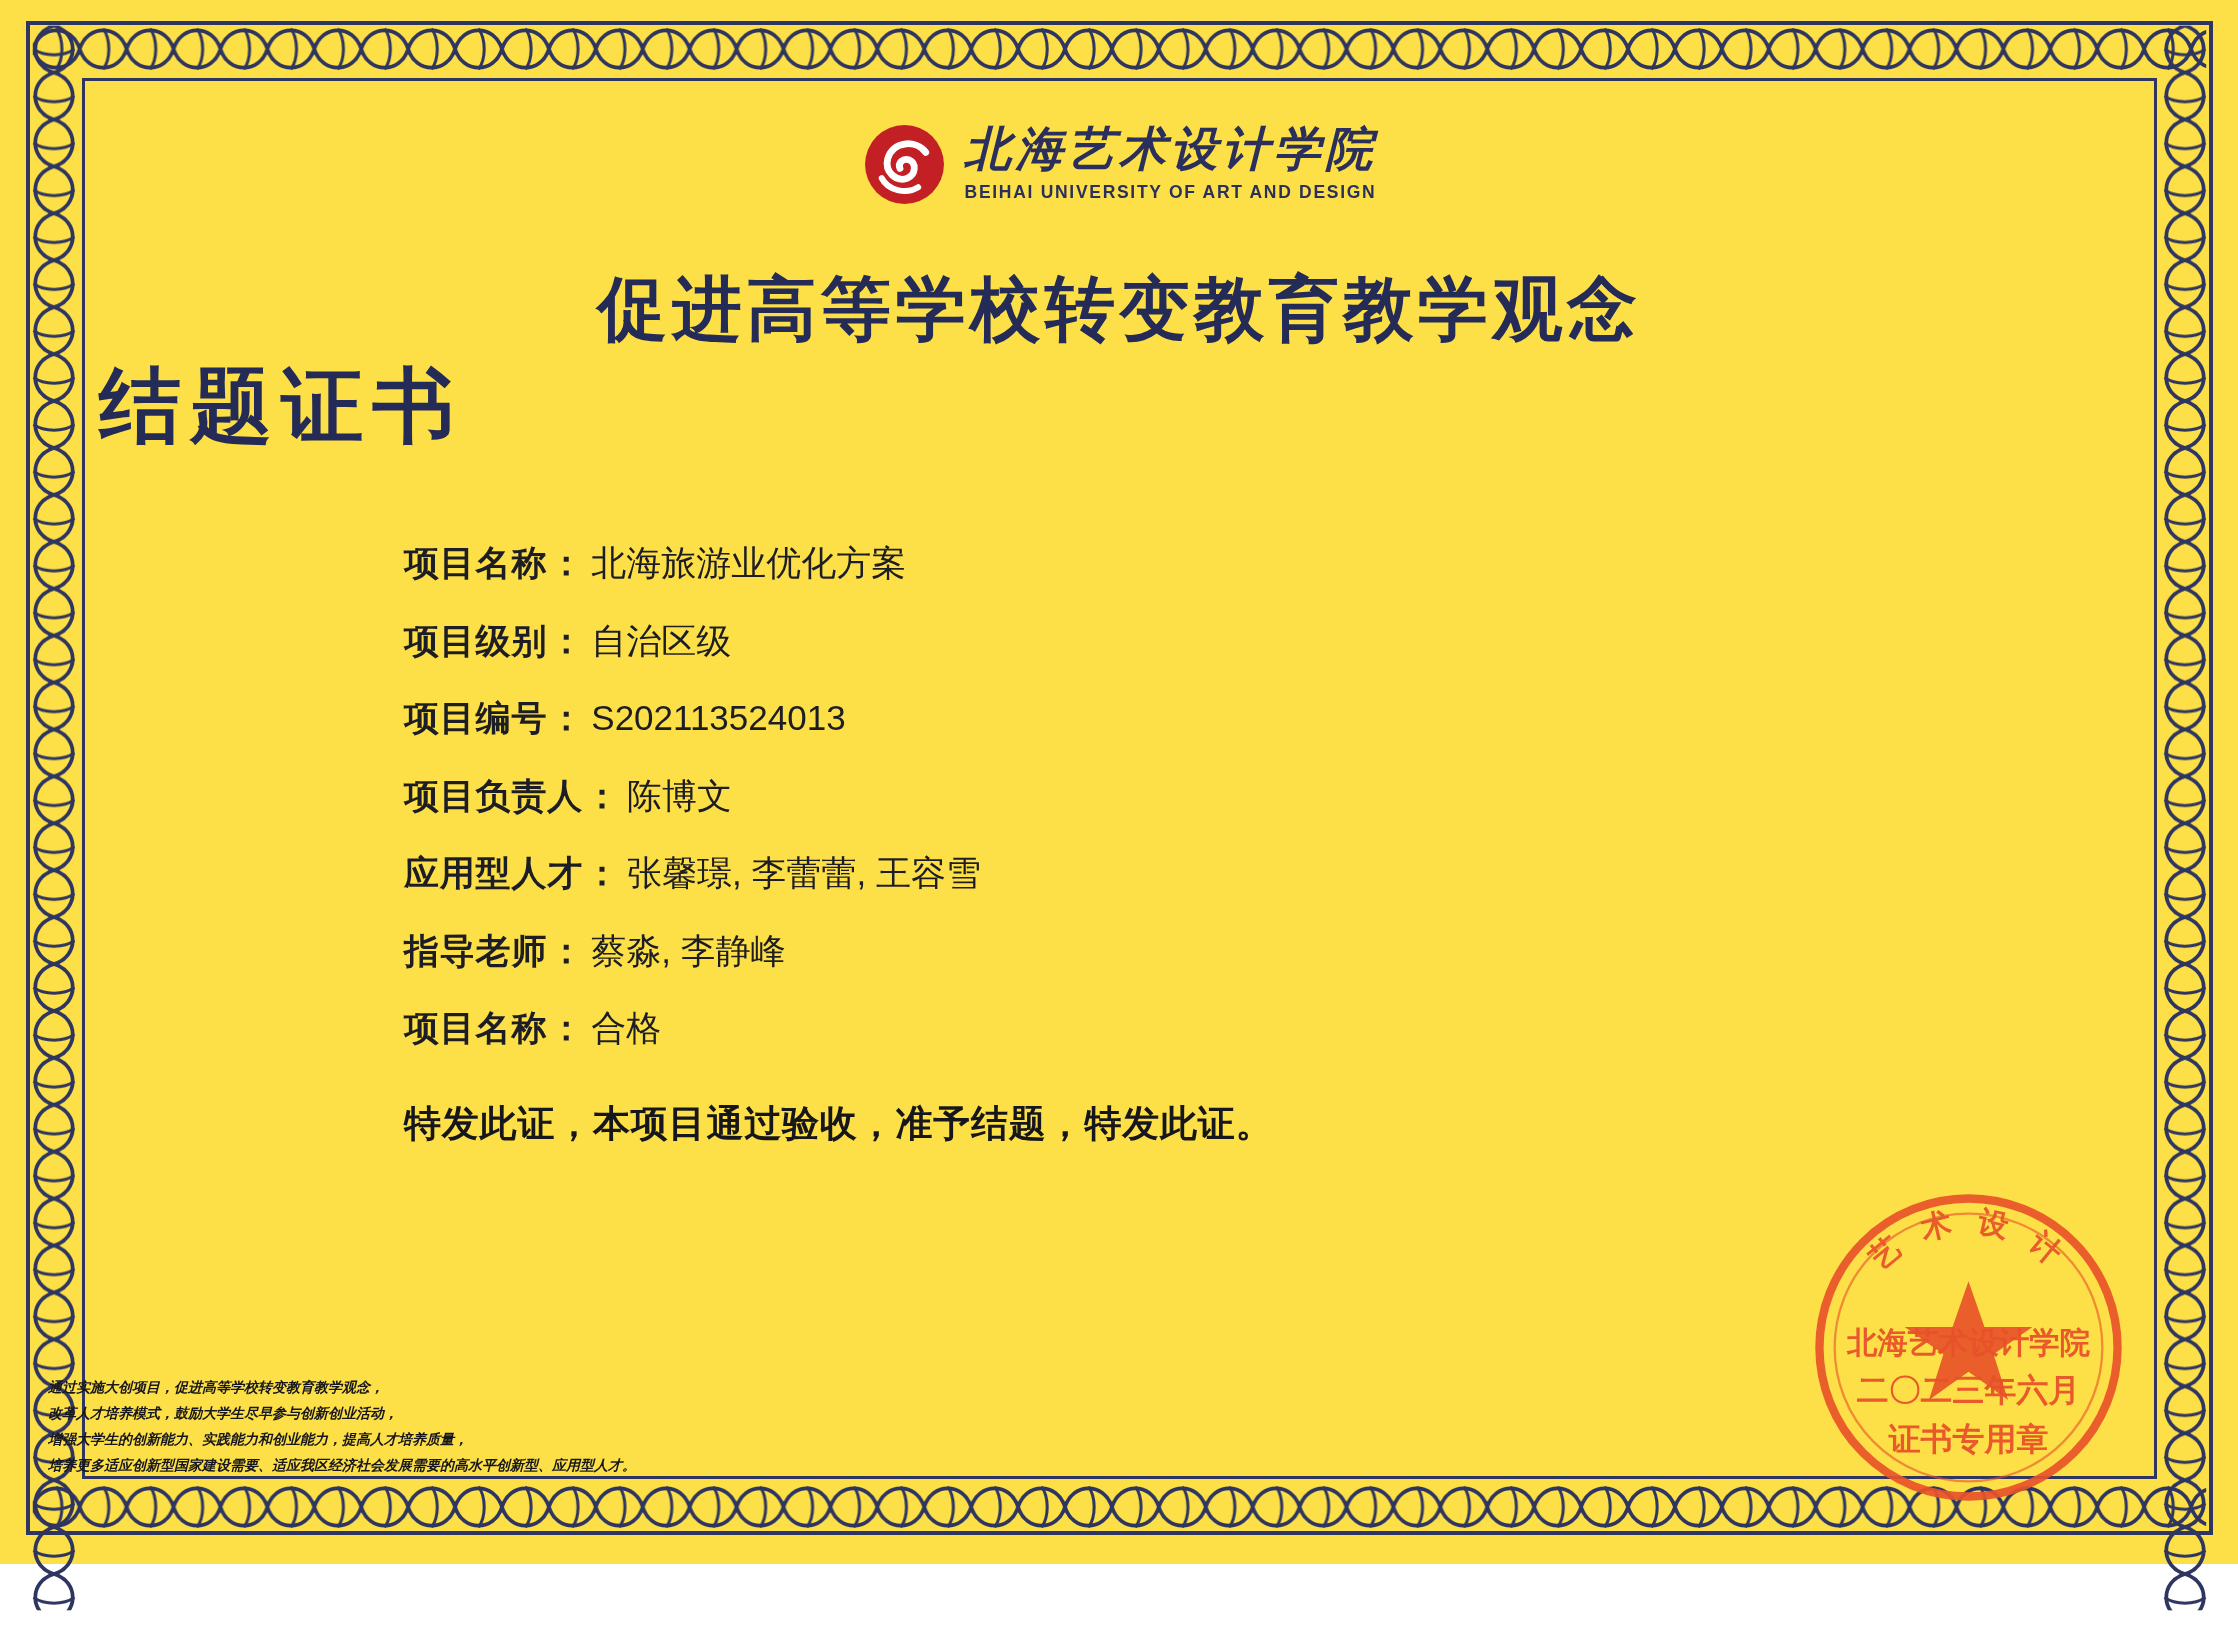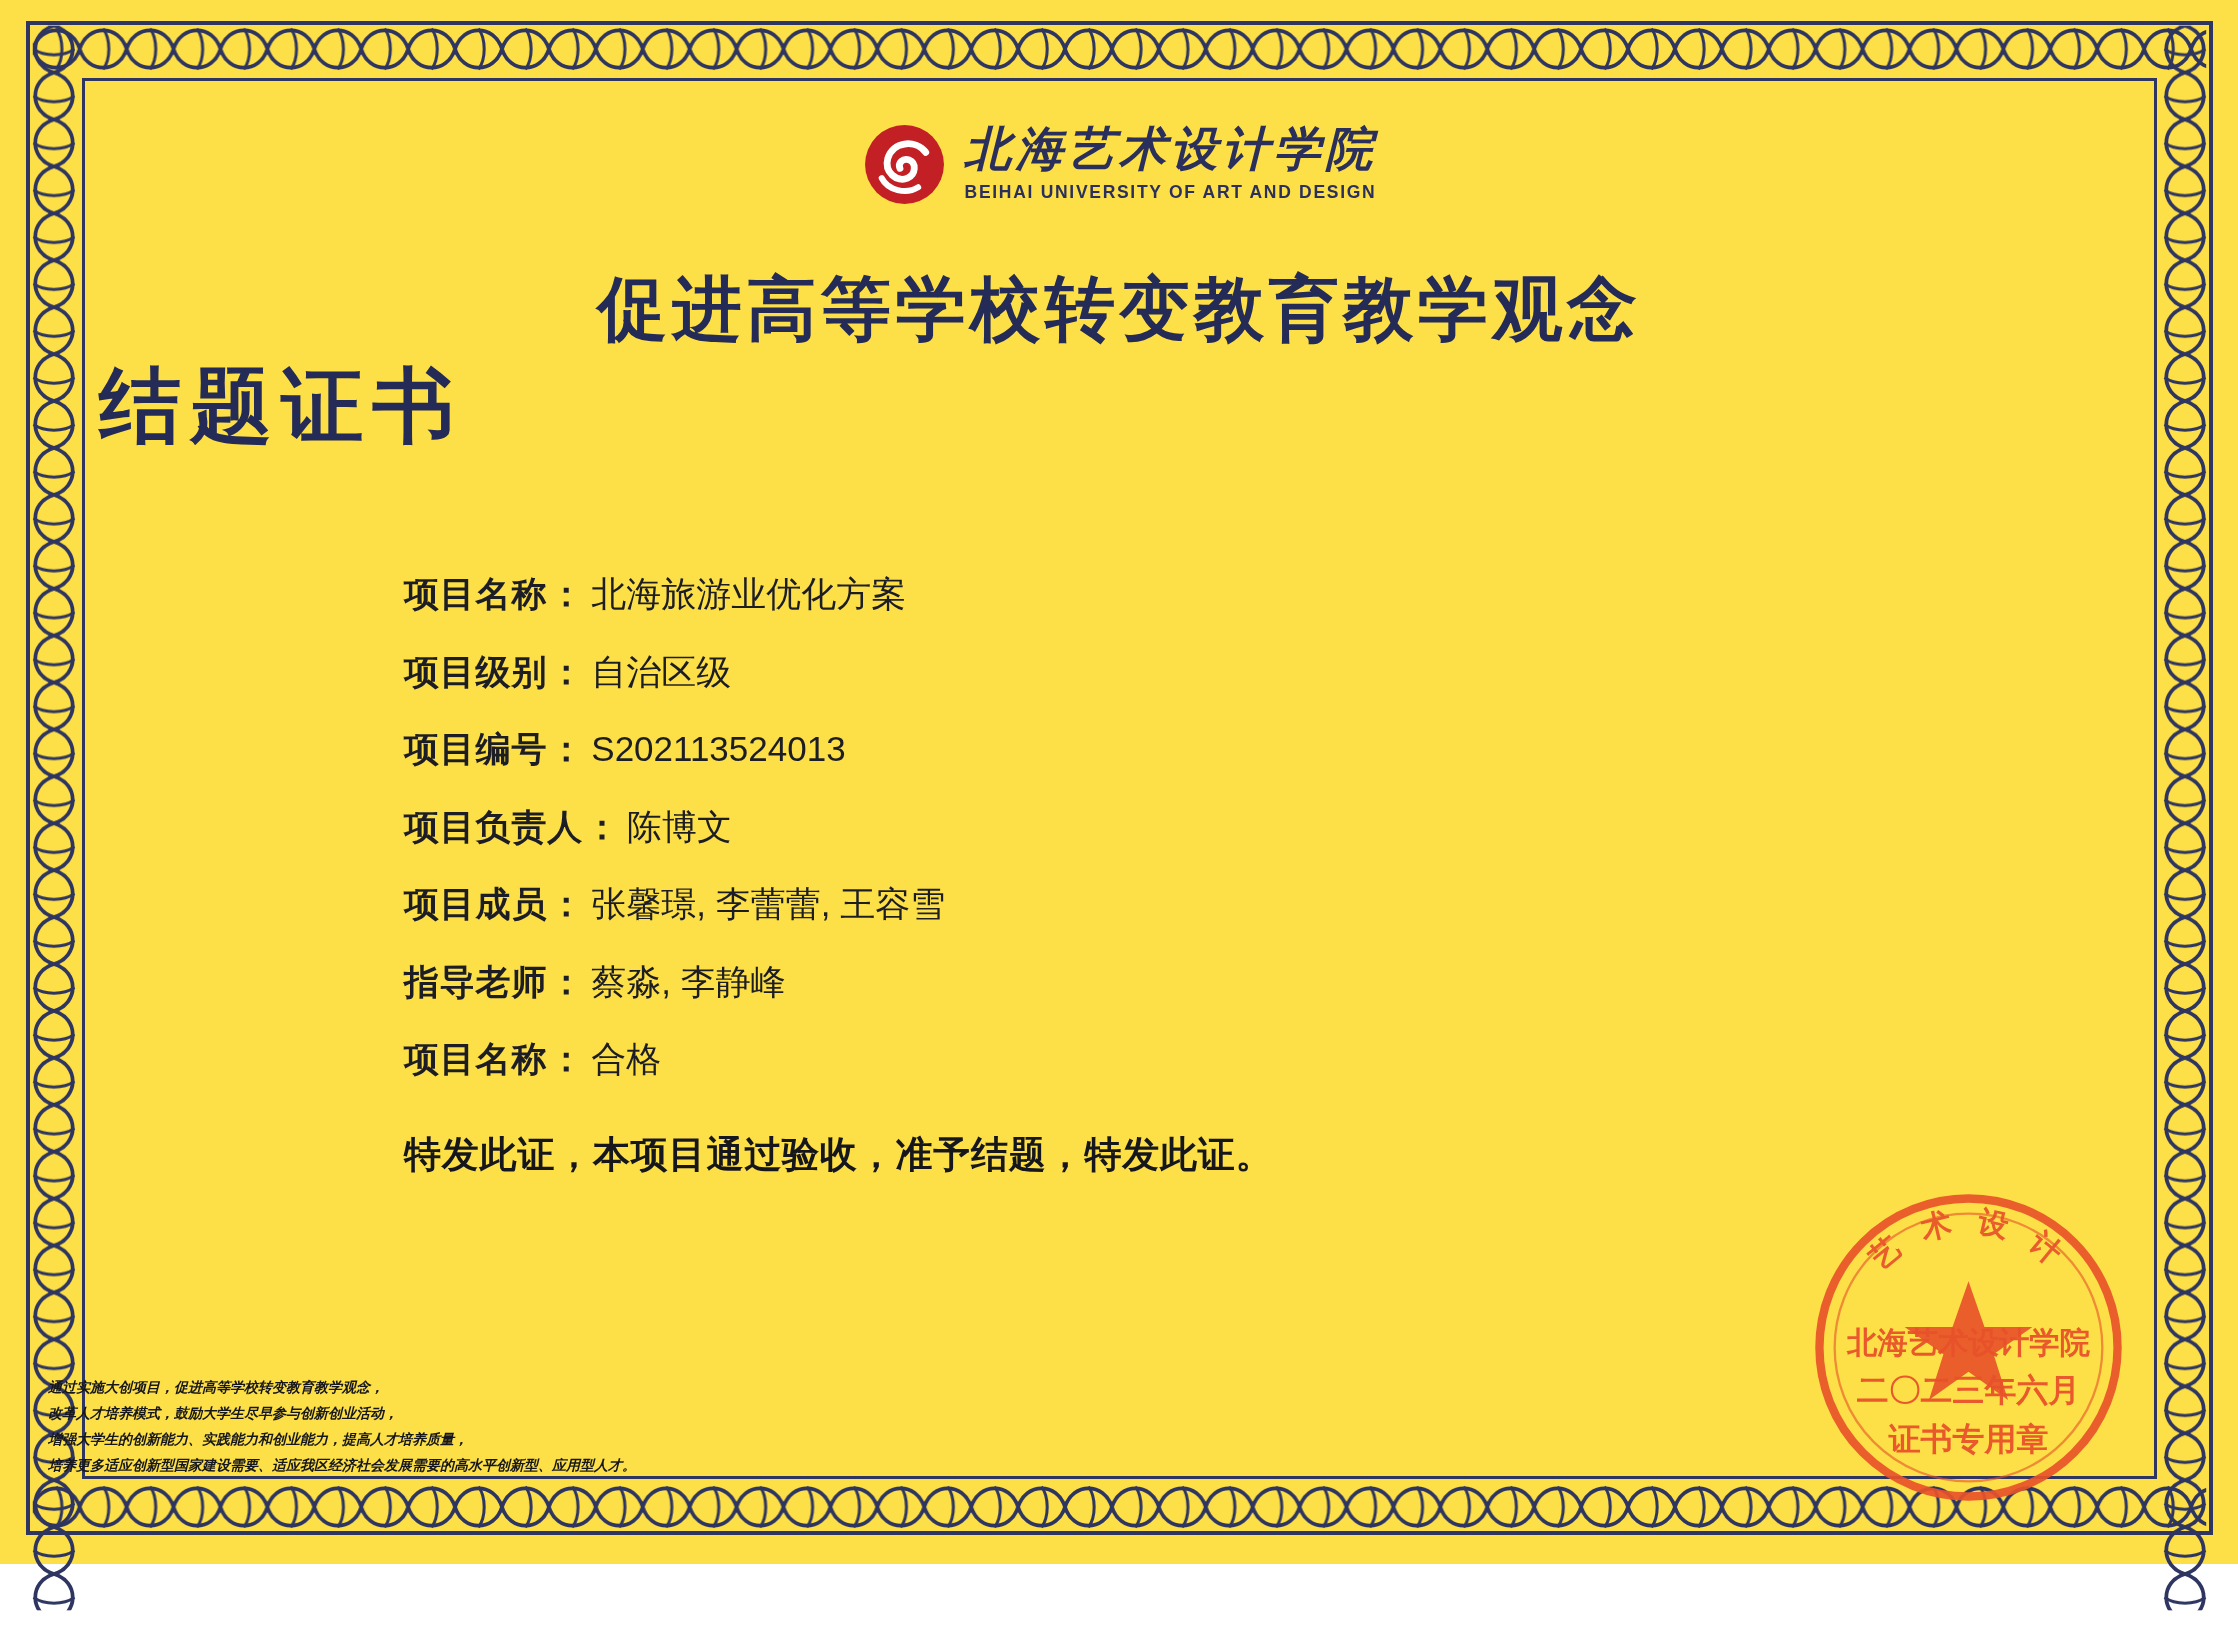--- a/index.html
+++ b/index.html
@@ -119,21 +119,21 @@
     font-size: 82px;
     font-weight: bold;
     color: #252b57;
     letter-spacing: 9.1px;
     line-height: 1.18;
     white-space: nowrap;
   }
 
   
   .fields {
-    margin-top: 116px;
+    margin-top: 85px;
     padding-left: 305px;
   }
   .field-row {
     display: flex;
     align-items: baseline;
     margin-bottom: 30.5px;
     font-size: 35px;
     color: #1d1d25;
     font-family: "Liberation Sans", "DejaVu Sans", sans-serif;
   }
@@ -267,21 +267,21 @@
         <span class="field-label">项目编号</span>
         <span class="field-colon">：</span>
         <span class="field-value">S202113524013</span>
       </div>
       <div class="field-row">
         <span class="field-label">项目负责人</span>
         <span class="field-colon">：</span>
         <span class="field-value">陈博文</span>
       </div>
       <div class="field-row">
-        <span class="field-label">项目成员</span>
+        <span class="field-label">应用型人才</span>
         <span class="field-colon">：</span>
         <span class="field-value">张馨璟, 李蕾蕾, 王容雪</span>
       </div>
       <div class="field-row">
         <span class="field-label">指导老师</span>
         <span class="field-colon">：</span>
         <span class="field-value">蔡淼, 李静峰</span>
       </div>
       <div class="field-row">
         <span class="field-label">项目名称</span>

